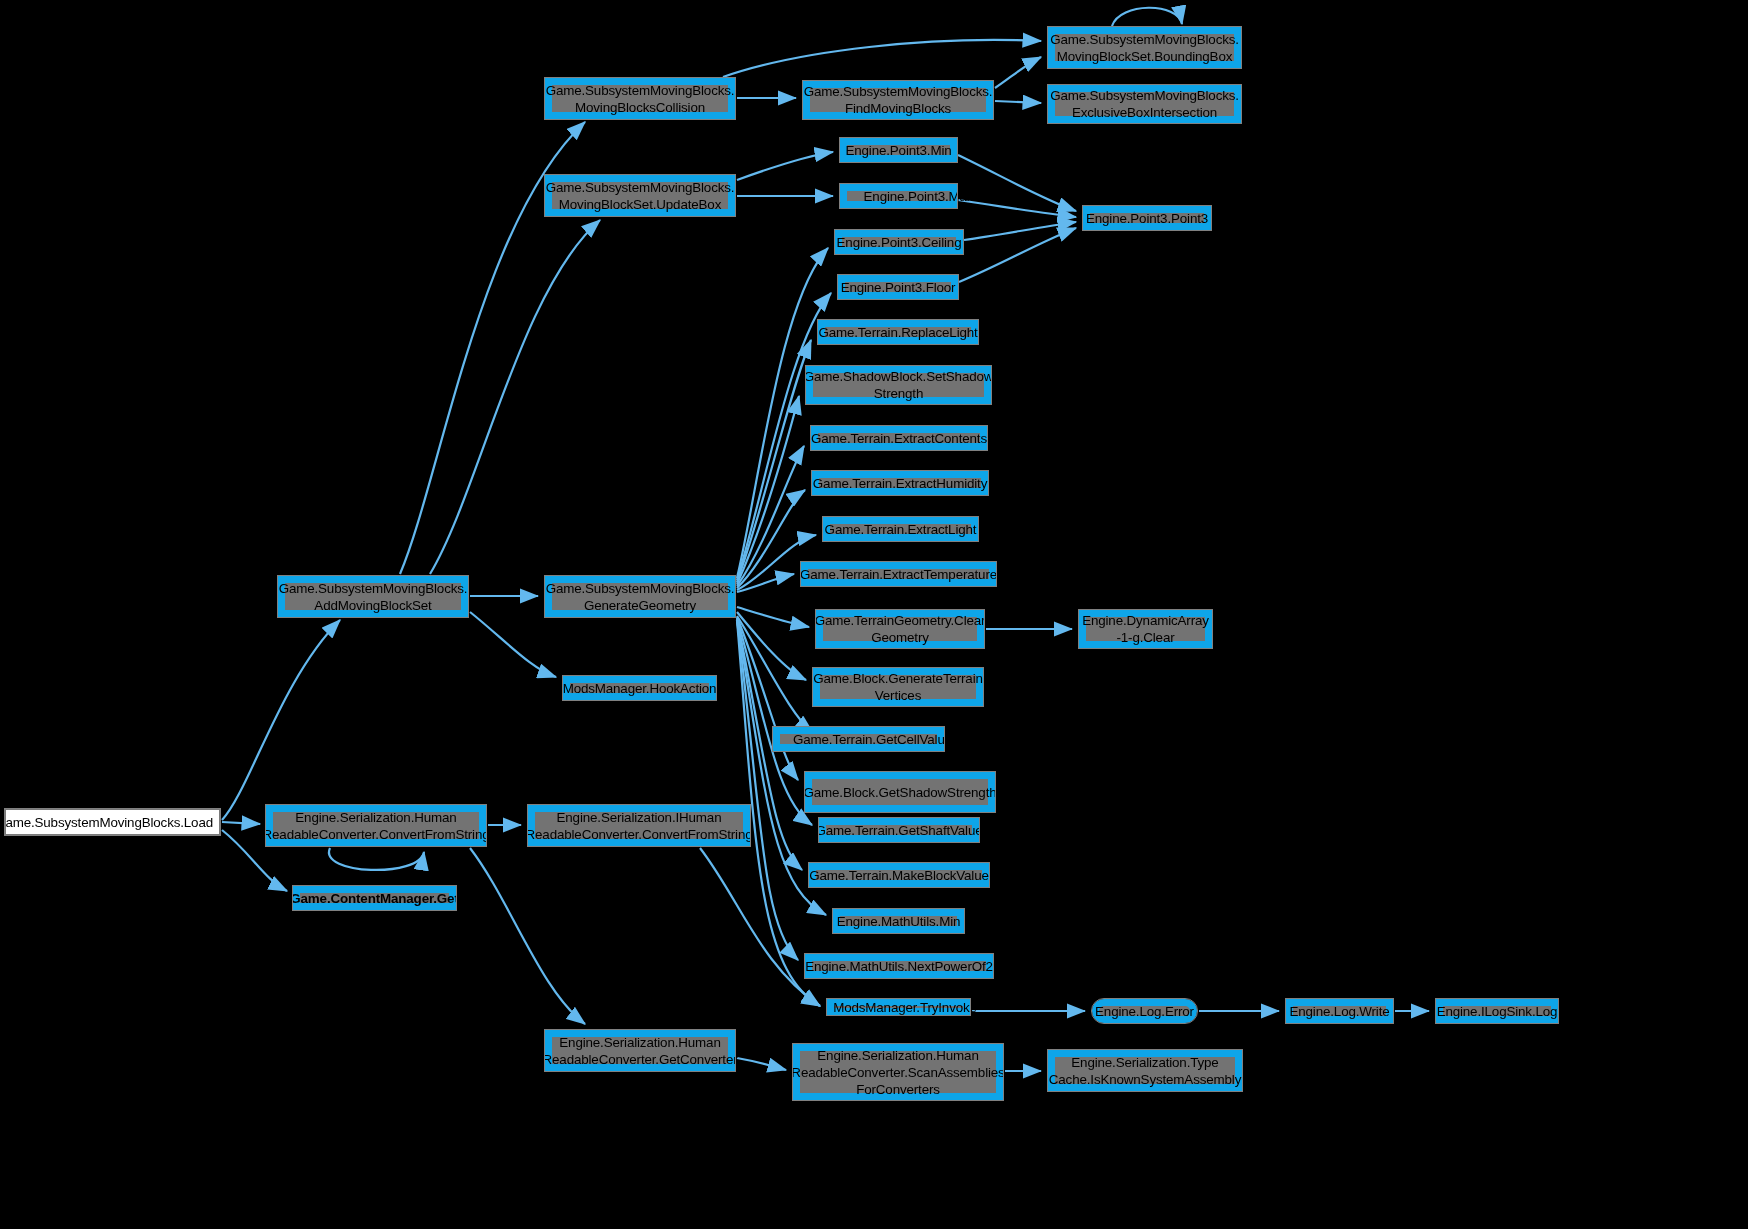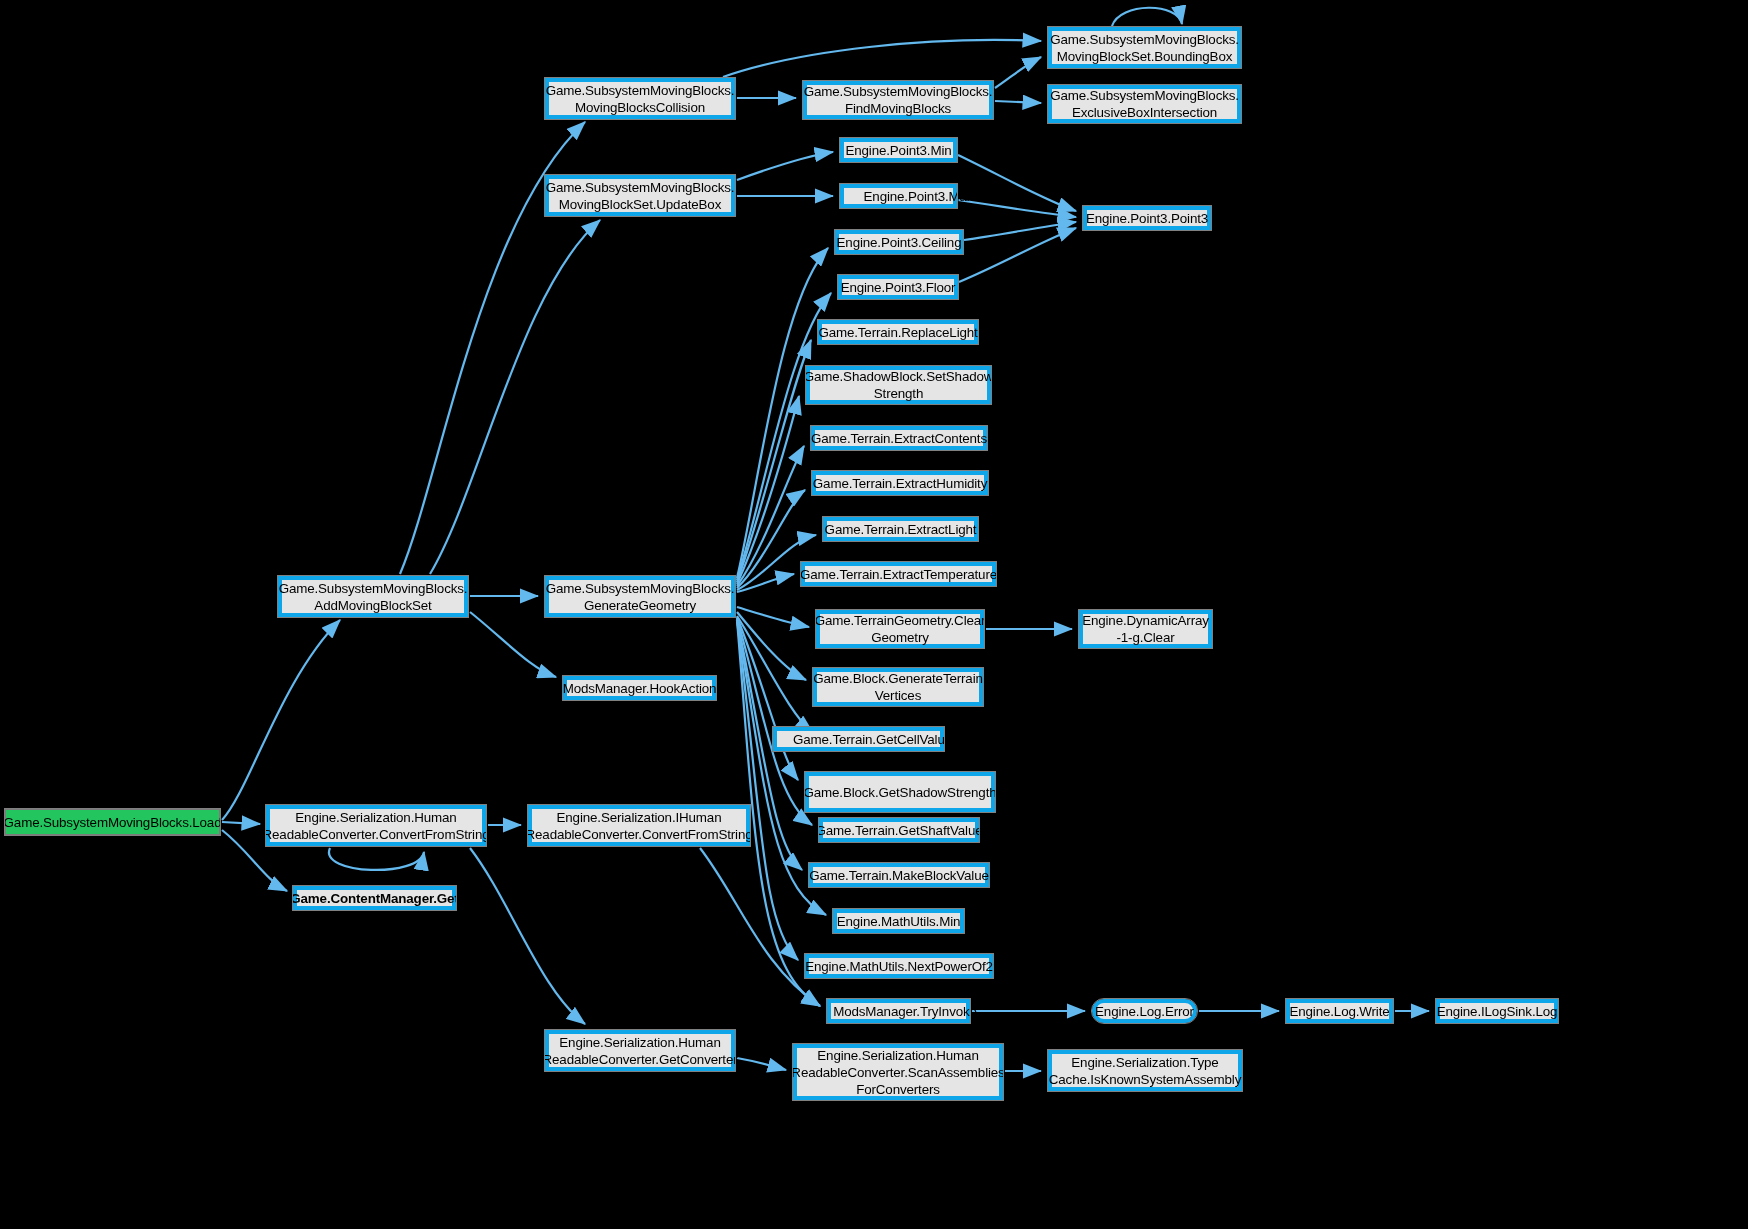--- a/index.html
+++ b/index.html
@@ -21,37 +21,38 @@
   svg#edge-layer {
     position: absolute;
     left: 0;
     top: 0;
     width: 1748px;
     height: 1229px;
   }
   .node {
     position: absolute;
     box-sizing: border-box;
-    background: #e5e5e5;
-    border: 4px solid #0ea5e9;
+    background: #737373;
+    border: 7px solid #0ea5e9;
     outline: 1px solid #808080;
     color: #000000;
     display: flex;
     align-items: center;
     justify-content: center;
     text-align: center;
     font-size: 13.4px;
     line-height: 17px;
     letter-spacing: -0.15px;
     white-space: pre-line;
     z-index: 5;
   }
   .node.root {
-    background: #22c55e;
+    background: #ffffff;
     border: 1px solid #7a7a7a;
+    justify-content: flex-end;
   }
   .node-label {
     display: block;
     padding: 0 6px;
     white-space: pre-line;
   }
 </style>
 </head>
 <body>
 
@@ -143,21 +144,21 @@
       <div class="node" style="left: 1079px; top: 610px; width: 133px; height: 38px;"><span class="node-label">Engine.DynamicArray
 -1-g.Clear</span></div>
       <div class="node" style="left: 813px; top: 668px; width: 170px; height: 38px;"><span class="node-label">Game.Block.GenerateTerrain
 Vertices</span></div>
       <div class="node" style="left: 773px; top: 727px; width: 171px; height: 24px; padding-left: 28px;"><span class="node-label">Game.Terrain.GetCellValue</span></div>
       <div class="node" style="left: 805px; top: 772px; width: 190px; height: 40px;"><span class="node-label">Game.Block.GetShadowStrength</span></div>
       <div class="node" style="left: 819px; top: 818px; width: 160px; height: 24px;"><span class="node-label">Game.Terrain.GetShaftValue</span></div>
       <div class="node" style="left: 809px; top: 863px; width: 180px; height: 24px;"><span class="node-label">Game.Terrain.MakeBlockValue</span></div>
       <div class="node" style="left: 833px; top: 909px; width: 131px; height: 24px;"><span class="node-label">Engine.MathUtils.Min</span></div>
       <div class="node" style="left: 805px; top: 954px; width: 188px; height: 24px;"><span class="node-label">Engine.MathUtils.NextPowerOf2</span></div>
-      <div class="node" style="left: 827px; top: 999px; width: 143px; height: 24px; padding-left: 13px;"><span class="node-label">ModsManager.TryInvoke</span></div>
+      <div class="node" style="left: 827px; top: 999px; width: 143px; height: 16px; padding-left: 13px;"><span class="node-label">ModsManager.TryInvoke</span></div>
       <div class="node" style="left: 1092px; top: 999px; width: 105px; height: 24px; border-radius: 12px;"><span class="node-label">Engine.Log.Error</span></div>
       <div class="node" style="left: 1286px; top: 999px; width: 107px; height: 24px; align-items: center;"><span class="node-label">Engine.Log.Write</span></div>
       <div class="node" style="left: 1436px; top: 999px; width: 122px; height: 24px;"><span class="node-label">Engine.ILogSink.Log</span></div>
       <div class="node" style="left: 563px; top: 676px; width: 153px; height: 24px;"><span class="node-label">ModsManager.HookAction</span></div>
       <div class="node" style="left: 266px; top: 805px; width: 220px; height: 41px;"><span class="node-label">Engine.Serialization.Human
 ReadableConverter.ConvertFromString</span></div>
       <div class="node" style="left: 528px; top: 805px; width: 222px; height: 41px;"><span class="node-label">Engine.Serialization.IHuman
 ReadableConverter.ConvertFromString</span></div>
       <div class="node" style="left: 293px; top: 886px; width: 163px; height: 24px; font-weight: bold;"><span class="node-label">Game.ContentManager.Get</span></div>
       <div class="node" style="left: 545px; top: 1030px; width: 190px; height: 41px;"><span class="node-label">Engine.Serialization.Human

